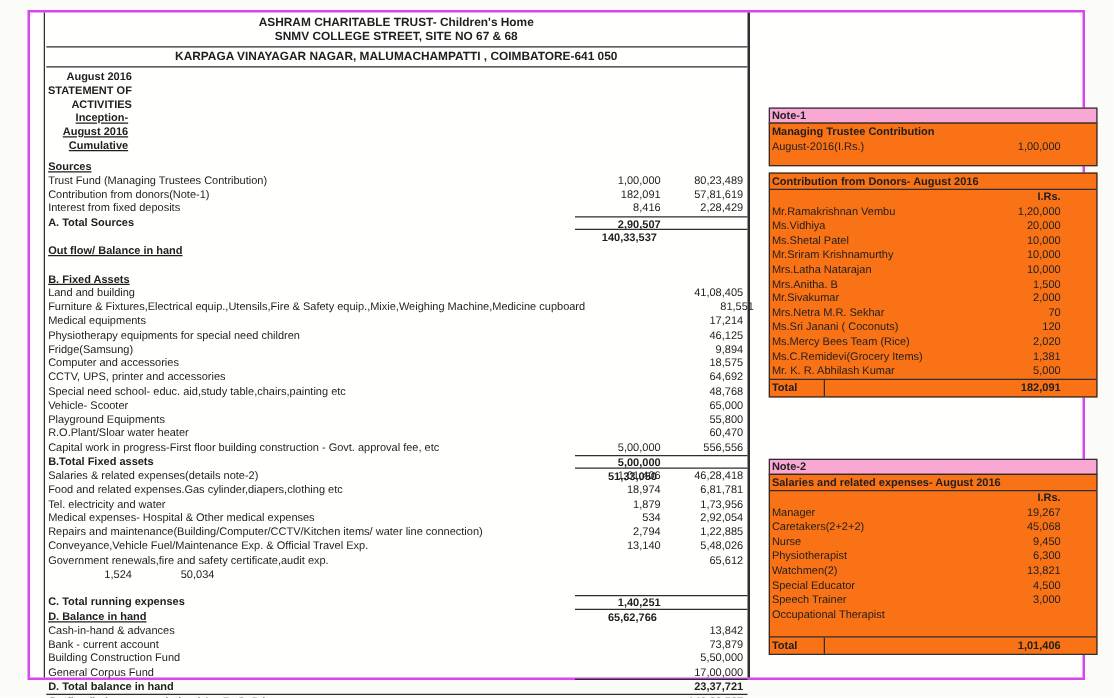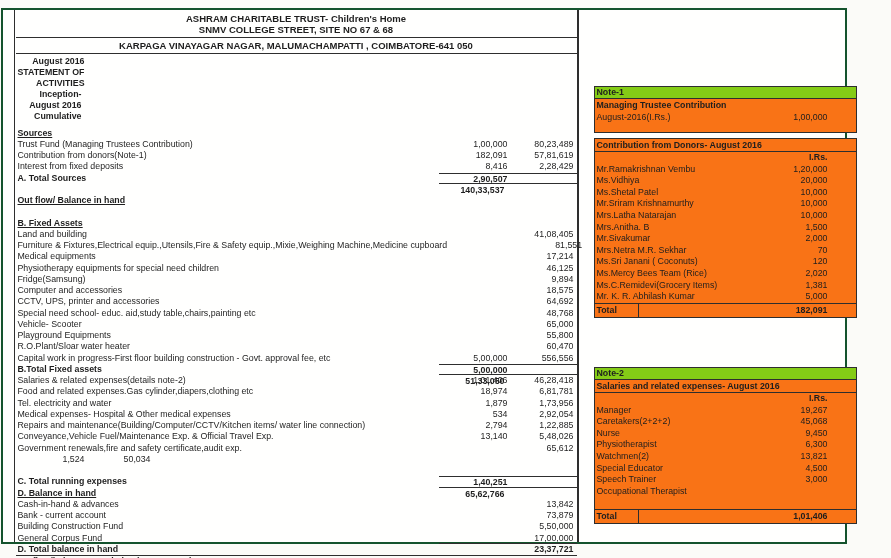--- a/index.html
+++ b/index.html
@@ -2,51 +2,51 @@
 <html><head>
 <meta charset="utf-8">
 <style>
   html,body{margin:0;padding:0;}
   body{
     width:891px;height:558px;position:relative;overflow:hidden;
     background:#fbfbf8;color:#1e1e1e;
     font-family:"Liberation Sans", sans-serif;
   }
   .sheet{
-    position:absolute;left:1px;top:8px;width:846px;height:536px;
-    border:2px solid #14532d;background:#fffffe;box-sizing:border-box;
+    position:absolute;left:22px;top:8px;width:846px;height:536px;
+    border:2px solid #d946ef;background:#fffffe;box-sizing:border-box;
   }
   .gutter{position:absolute;left:0;top:0;bottom:0;width:11px;border-right:1.5px solid #2e2e2e;}
   .main{position:absolute;left:12.5px;top:0;bottom:0;width:561px;border-right:2px solid #2e2e2e;}
   .rpanel{position:absolute;left:575.5px;right:0;top:0;bottom:0;}
 
   
   .titles{padding-top:3px;}
   .tline{text-align:center;font-weight:bold;font-size:9.5px;line-height:11px;white-space:nowrap;}
   .hrule{border-top:1.5px solid #2e2e2e;margin:2px 0 1.5px 0;height:0;}
   .colheads{display:flex;justify-content:flex-end;margin-top:2px;margin-bottom:6px;flex-direction:column;}
   .chcol{width:69px;text-align:right;font-weight:bold;font-size:8.8px;line-height:11px;white-space:nowrap;}
-  .chcol.c2{padding-right:3px;box-sizing:border-box;}
+  .chcol.c2{padding-right:3px;box-sizing:border-box;text-decoration:underline;}
 
   .srow{display:flex;height:11.25px;font-size:8.8px;}
   .srow .lbl{flex:1;padding-left:2px;white-space:nowrap;line-height:11.25px;}
   .vals{width:138px;flex:none;display:flex;}
   .v{width:69px;text-align:right;white-space:nowrap;line-height:11.25px;box-sizing:border-box;}
   .v.cum{padding-right:3px;}
   .srow.heading .lbl{font-weight:bold;text-decoration:underline;}
   .srow.bold{font-weight:bold;}
   .srow.rule-above .vals{border-top:1.2px solid #2e2e2e;flex-direction:column;}
   .srow.rule-below .vals{border-bottom:1.2px solid #2e2e2e;}
   .srow.topline{border-top:1.5px solid #2e2e2e;}
 
   
   .ngroup{position:absolute;left:15px;width:263px;}
   #note1{top:76px;}
   #note2{top:357px;}
-  .nlabel{border:1.2px solid #2e2e2e;font-weight:bold;font-size:8.8px;line-height:11px;padding-left:2px;background:#84cc16;}
+  .nlabel{border:1.2px solid #2e2e2e;font-weight:bold;font-size:8.8px;line-height:11px;padding-left:2px;background:#f9a8d4;}
   .nbox{border:1.5px solid #2e2e2e;margin-top:-1px;background:#f97316;font-size:8.8px;box-sizing:border-box;}
   .btitle{font-weight:bold;line-height:12px;padding-left:2px;white-space:nowrap;}
   .btitle.ruled{border-bottom:1px solid #2e2e2e;}
   .trow{display:flex;line-height:12px;}
   .trow .tname{flex:1;padding-left:2px;}
   .trow .tval{text-align:right;padding-right:28px;}
   .box1pad{height:9px;}
   .donorbox{margin-top:5px;}
   .irs{text-align:right;font-weight:bold;padding-right:28px;line-height:11.6px;}
   .drow{display:flex;line-height:11.6px;height:11.6px;}

